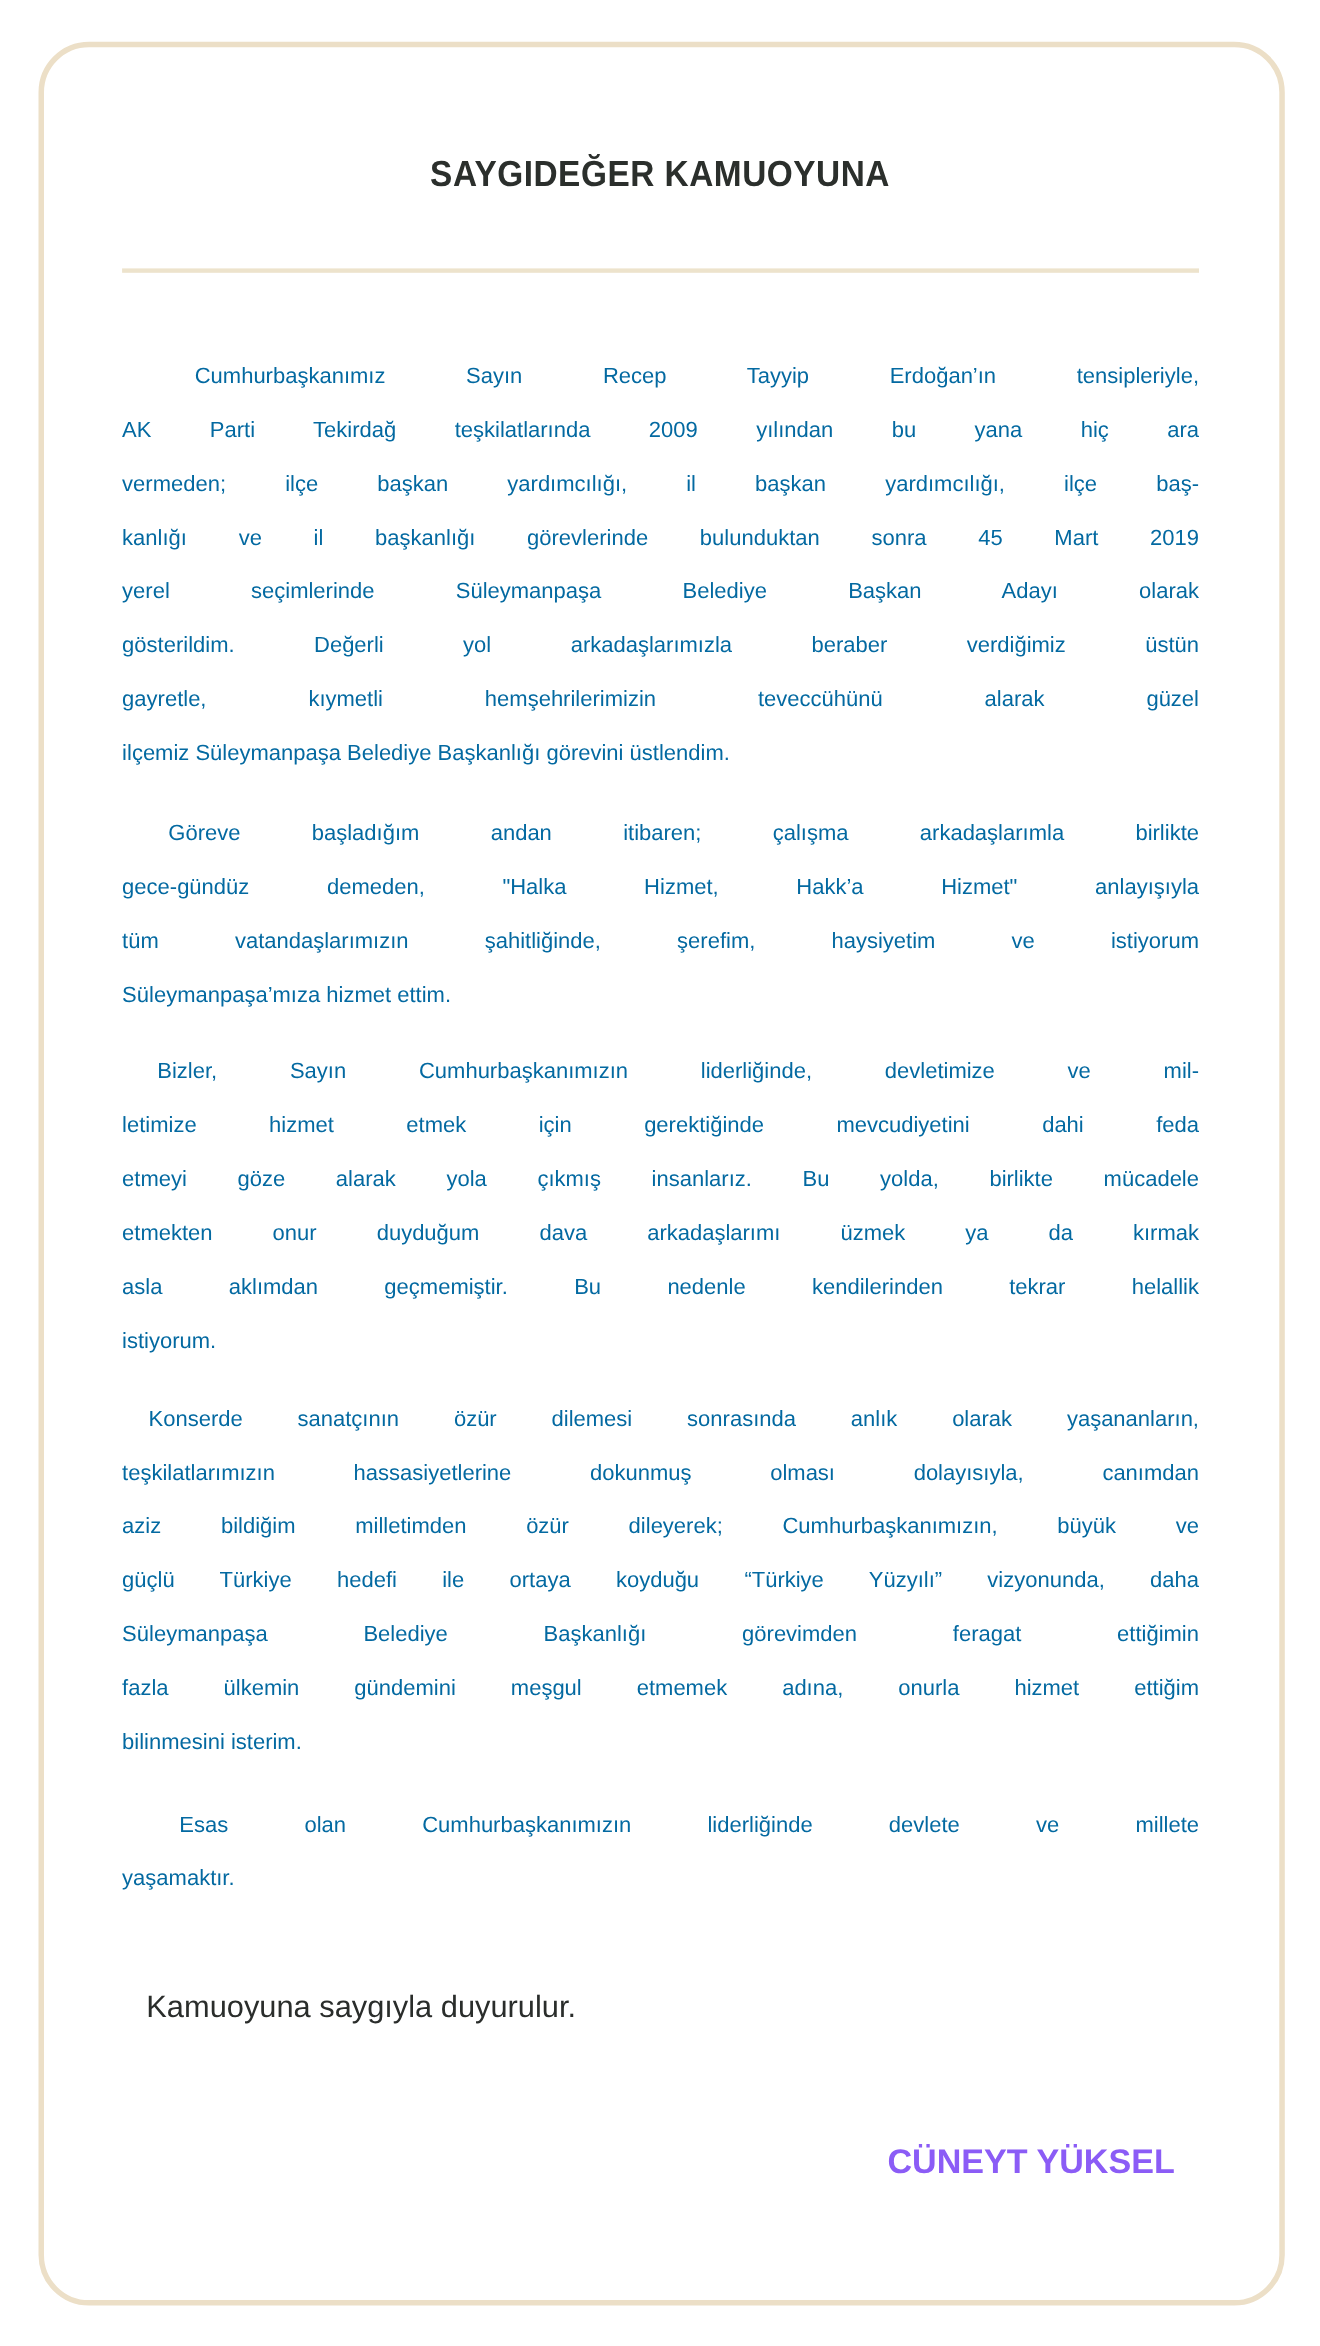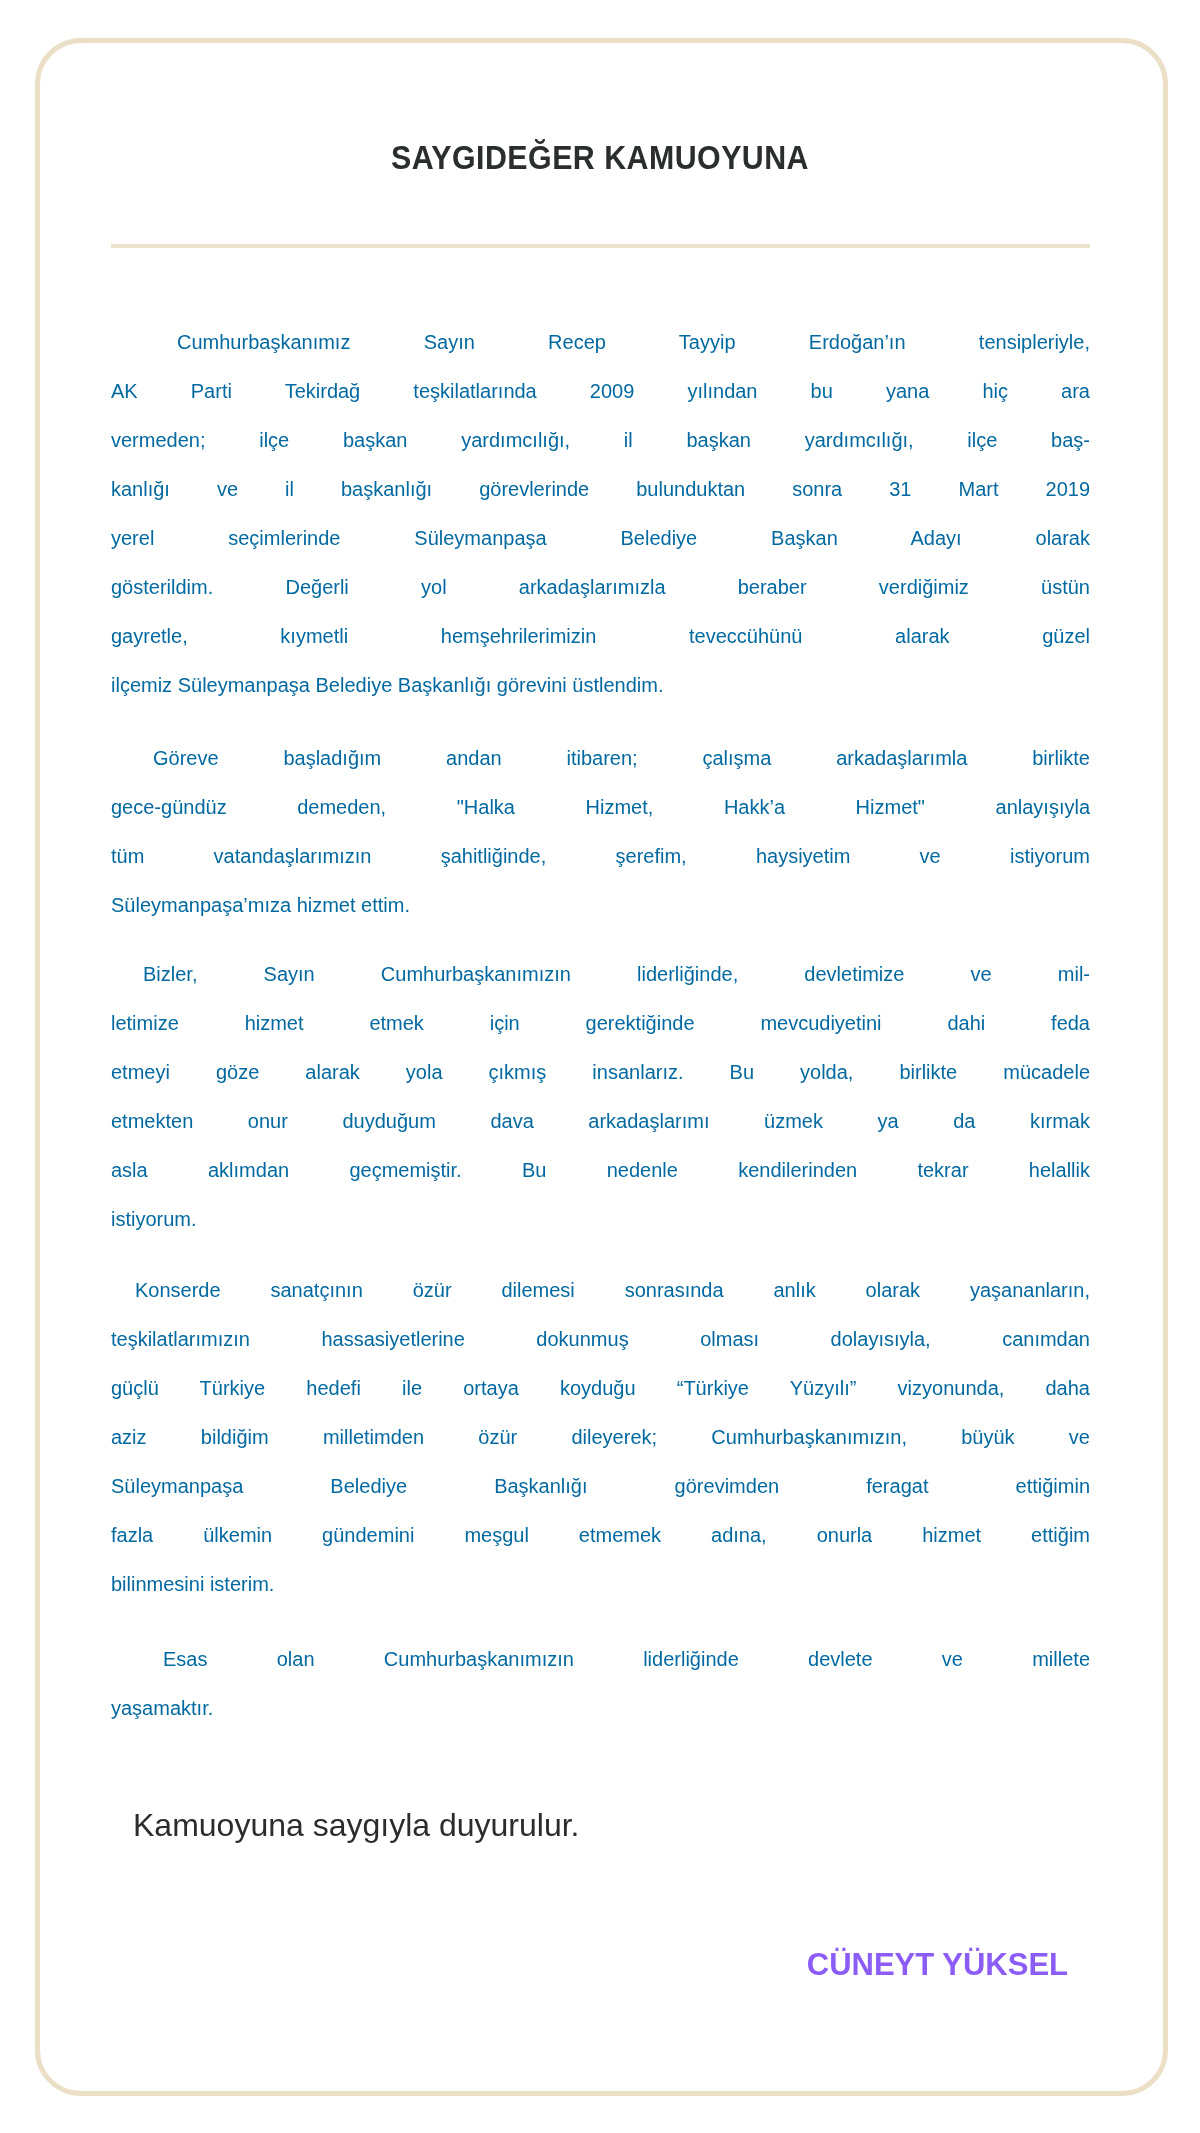--- a/index.html
+++ b/index.html
@@ -9,39 +9,39 @@
           box-sizing: border-box; border: 5px solid #ecdfc7; border-radius: 46px; background: #fff; }
   .title { position: absolute; left: 0; width: 1200px; top: 140px; text-align: center;
            font-family: "Liberation Sans", sans-serif; font-weight: bold; font-size: 33px;
            letter-spacing: 0.5px; color: #2b2f2c; line-height: 36px; transform: scaleX(0.92); }
   .divider { position: absolute; left: 111px; top: 244px; width: 979px; height: 4px; background: #ede3cc; }
   .para { position: absolute; left: 111px; width: 979px; font-size: 20px;
           font-family: "Liberation Sans", sans-serif; color: #0369a1; }
   .line { display: block; height: 49px; line-height: 49px; white-space: nowrap;
           text-align: justify; text-align-last: justify; }
   .line.last { text-align-last: left; }
-  .closing { position: absolute; left: 133px; top: 1805px; font-size: 32px; line-height: 40px;
+  .closing { position: absolute; left: 133px; top: 1805px; font-size: 28px; line-height: 40px;
              font-family: "Liberation Sans", sans-serif; color: #2a2d2b; }
   .signature { position: absolute; left: 790px; width: 278px; top: 1948px; text-align: right;
                font-family: "Liberation Sans", sans-serif; font-weight: bold; font-size: 31px;
                line-height: 34px; color: #8b5cf6; }
 </style>
 </head>
 <body>
 
 <div class="card"></div>
 
 <div class="title">SAYGIDEĞER KAMUOYUNA</div>
 <div class="divider"></div>
 
 <div class="para" style="top:318px">
     <span class="line" style="padding-left: 66px;">Cumhurbaşkanımız Sayın Recep Tayyip Erdoğan’ın tensipleriyle,</span>
     <span class="line">AK Parti Tekirdağ teşkilatlarında 2009 yılından bu yana hiç ara</span>
     <span class="line">vermeden; ilçe başkan yardımcılığı, il başkan yardımcılığı, ilçe baş-</span>
-    <span class="line">kanlığı ve il başkanlığı görevlerinde bulunduktan sonra 31 Mart 2019</span>
+    <span class="line">kanlığı ve il başkanlığı görevlerinde bulunduktan sonra 45 Mart 2019</span>
     <span class="line">yerel seçimlerinde Süleymanpaşa Belediye Başkan Adayı olarak</span>
     <span class="line">gösterildim. Değerli yol arkadaşlarımızla beraber verdiğimiz üstün</span>
     <span class="line">gayretle, kıymetli hemşehrilerimizin teveccühünü alarak güzel</span>
     <span class="line last">ilçemiz Süleymanpaşa Belediye Başkanlığı görevini üstlendim.</span>
   </div>
 <div class="para" style="top:734px">
     <span class="line" style="padding-left: 42px;">Göreve başladığım andan itibaren; çalışma arkadaşlarımla birlikte</span>
     <span class="line">gece-gündüz demeden, "Halka Hizmet, Hakk’a Hizmet" anlayışıyla</span>
     <span class="line">tüm vatandaşlarımızın şahitliğinde, şerefim, haysiyetim ve istiyorum</span>
     <span class="line last">Süleymanpaşa’mıza hizmet ettim.</span>
@@ -50,22 +50,22 @@
     <span class="line" style="padding-left: 32px;">Bizler, Sayın Cumhurbaşkanımızın liderliğinde, devletimize ve mil-</span>
     <span class="line">letimize hizmet etmek için gerektiğinde mevcudiyetini dahi feda</span>
     <span class="line">etmeyi göze alarak yola çıkmış insanlarız. Bu yolda, birlikte mücadele</span>
     <span class="line">etmekten onur duyduğum dava arkadaşlarımı üzmek ya da kırmak</span>
     <span class="line">asla aklımdan geçmemiştir. Bu nedenle kendilerinden tekrar helallik</span>
     <span class="line last">istiyorum.</span>
   </div>
 <div class="para" style="top:1266px">
     <span class="line" style="padding-left: 24px;">Konserde sanatçının özür dilemesi sonrasında anlık olarak yaşananların,</span>
     <span class="line">teşkilatlarımızın hassasiyetlerine dokunmuş olması dolayısıyla, canımdan</span>
+    <span class="line">aziz bildiğim milletimden özür dileyerek; Cumhurbaşkanımızın, büyük ve</span>
     <span class="line">güçlü Türkiye hedefi ile ortaya koyduğu “Türkiye Yüzyılı” vizyonunda, daha</span>
-    <span class="line">aziz bildiğim milletimden özür dileyerek; Cumhurbaşkanımızın, büyük ve</span>
     <span class="line">Süleymanpaşa Belediye Başkanlığı görevimden feragat ettiğimin</span>
     <span class="line">fazla ülkemin gündemini meşgul etmemek adına, onurla hizmet ettiğim</span>
     <span class="line last">bilinmesini isterim.</span>
   </div>
 <div class="para" style="top:1635px">
     <span class="line" style="padding-left: 52px;">Esas olan Cumhurbaşkanımızın liderliğinde devlete ve millete</span>
     <span class="line last">yaşamaktır.</span>
   </div>
 
 <div class="closing">Kamuoyuna saygıyla duyurulur.</div>

